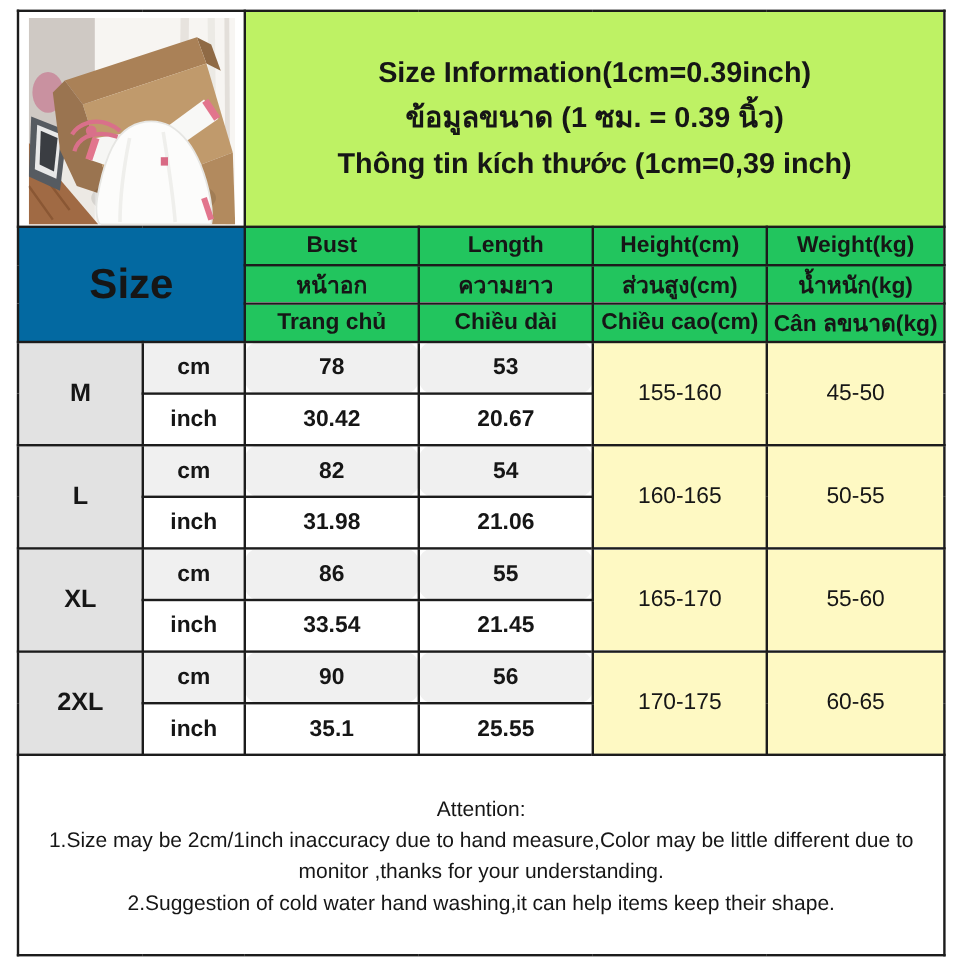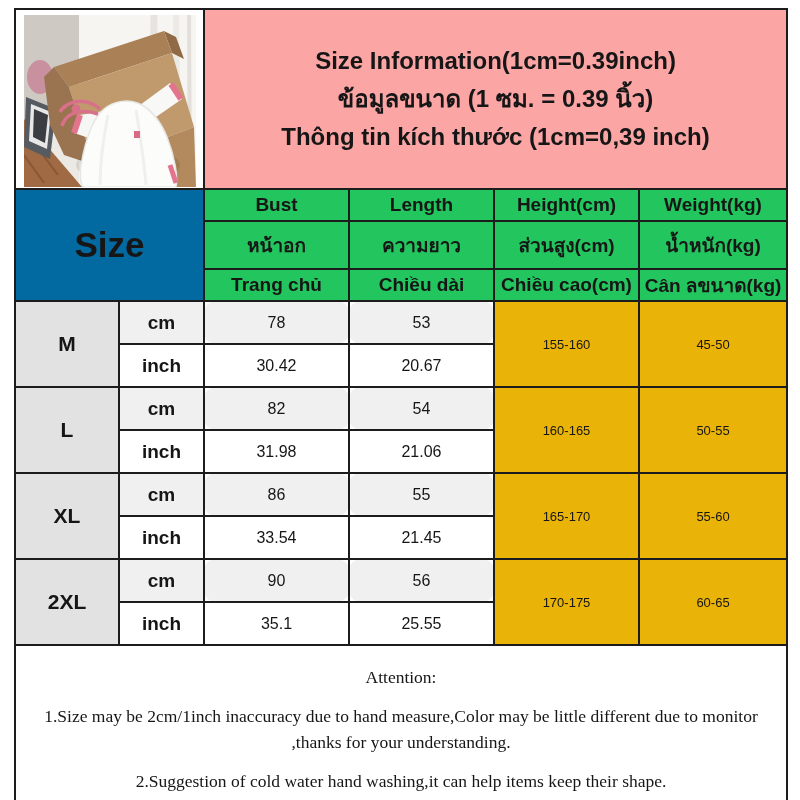--- a/index.html
+++ b/index.html
@@ -11,35 +11,35 @@
   .sheet{position:absolute;left:14px;top:8px;}
   table.size-chart{
     border-collapse:collapse;table-layout:fixed;width:772px;
   }
   table.size-chart td{
     border:2px solid #1c1c1c;text-align:center;vertical-align:middle;
     padding:0;overflow:hidden;
   }
   .photo-cell{background:#ffffff;}
   .photo-cell svg{display:block;margin:3px auto 0 auto;}
-  .title-cell{background:#fca5a5;}
+  .title-cell{background:#bef264;}
   .title-line{font-weight:bold;font-size:24px;line-height:38px;}
   .hdr{background:#22c55e;font-weight:bold;font-size:19px;}
   .size-big{background:#0369a1;font-weight:bold;font-size:35px;}
   .size-label{background:#e2e2e2;font-weight:bold;font-size:21px;}
   .unit{font-weight:bold;font-size:19px;}
   .tint{background:#f0f0f0;margin-top:48px;}
   .white{background:#ffffff;}
-  .val{font-size:16px;font-weight:normal;border-radius:12px;}
-  .merged{background:#eab308;font-size:13px;font-weight:normal;}
+  .val{font-size:19px;font-weight:bold;border-radius:12px;}
+  .merged{background:#fef9c3;font-size:19px;font-weight:normal;}
   .attention-cell{
     text-align:left;vertical-align:top;background:#ffffff;
     padding:4px 6px;font-size:17.5px;line-height:26px;font-weight:normal;
   }
-  .attention-cell p{margin:13px;font-family:Liberation Serif, serif;}
+  .attention-cell p{margin:0;}
 </style>
 </head>
 <body>
 
 <div class="sheet">
 <table class="size-chart">
   <colgroup>
     <col style="width:104px">
         <col style="width:85px">
     <col style="width:145px">
@@ -105,21 +105,21 @@
     </td>
   </tr>
 
   <tr style="height:32px">
     <td colspan="2" rowspan="3" class="size-big">Size</td>
     <td class="hdr">Bust</td>
     <td class="hdr">Length</td>
     <td class="hdr">Height(cm)</td>
     <td class="hdr">Weight(kg)</td>
   </tr>
-  <tr style="height:48px">
+  <tr style="height:32px">
     <td class="hdr">หน้าอก</td>
     <td class="hdr">ความยาว</td>
     <td class="hdr">ส่วนสูง(cm)</td>
     <td class="hdr">น้ำหนัก(kg)</td>
   </tr>
   <tr style="height:28px">
     <td class="hdr">Trang chủ</td>
     <td class="hdr">Chiều dài</td>
     <td class="hdr">Chiều cao(cm)</td>
     <td class="hdr">Cân ลขนาด(kg)</td>

